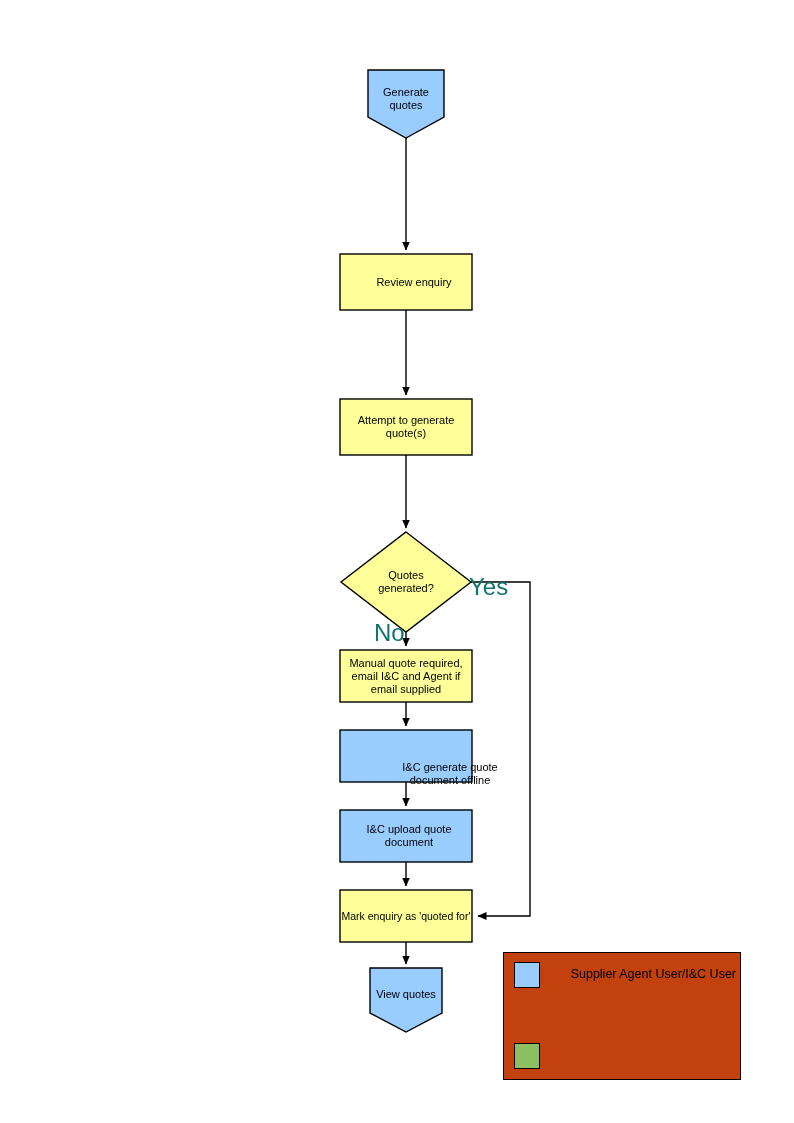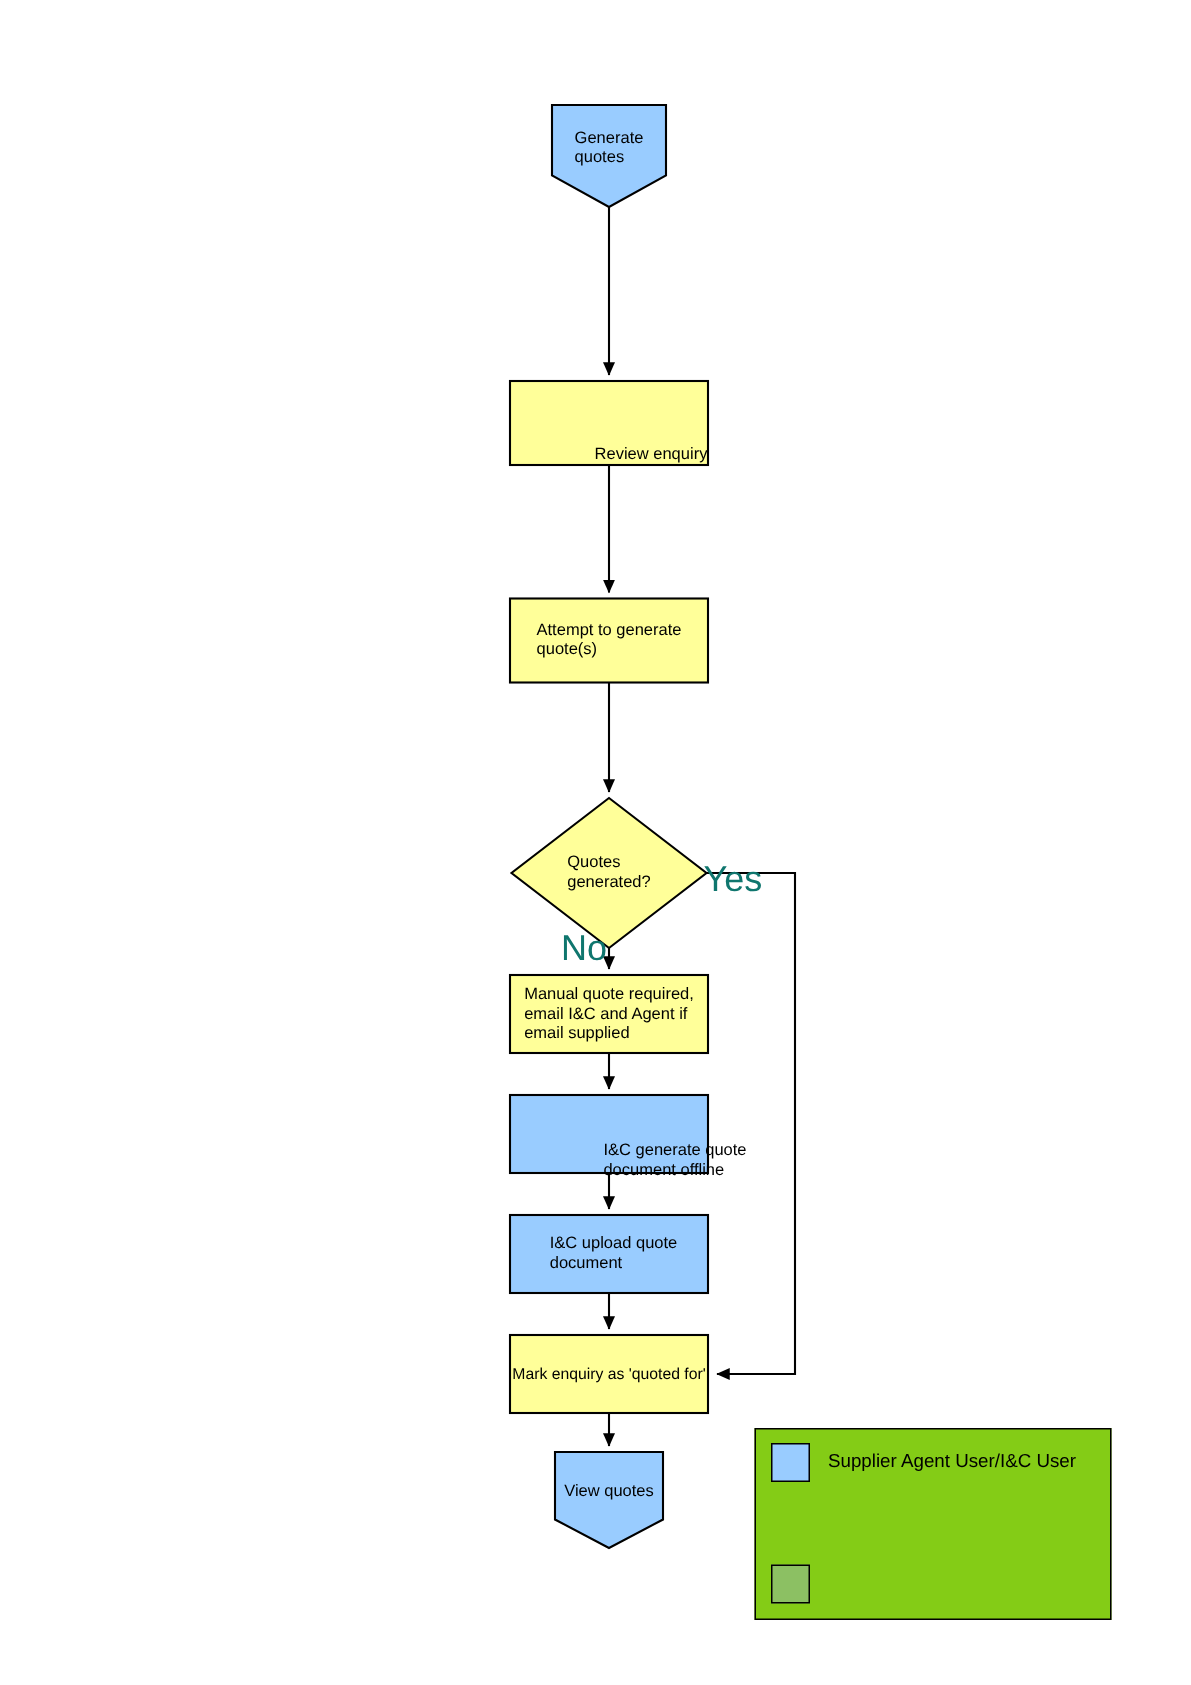--- a/index.html
+++ b/index.html
@@ -16,20 +16,21 @@
     overflow: hidden;
   }
   #canvas {
     position: absolute;
     left: 0; top: 0;
     width: 794px;
     height: 1123px;
   }
   .node-text {
     position: absolute;
+    text-align: center;
     font-size: 11px;
     line-height: 13px;
     color: #000000;
     pointer-events: none;
     white-space: pre-line;
     display: flex;
     align-items: center;
     justify-content: center;
   }
   .edge-label {
@@ -39,22 +40,23 @@
     color: #0f766e;
   }
   
   #legend {
     position: absolute;
     left: 503px;
     top: 952px;
     width: 238px;
     height: 128px;
     border: 1px solid #000000;
-    background: #84cc16;
+    background: #c2410c;
     box-sizing: border-box;
+    text-align: right;
   }
   .legend-row {
     position: absolute;
     left: 0;
     width: 100%;
     height: 34px;
   }
   .legend-swatch {
     position: absolute;
     left: 10px;
@@ -144,21 +146,21 @@
   </g>
 
   <g>
     <path d="M370,968 L442,968 L442,1013 L406,1032 L370,1013 Z" fill="#99CCFF" stroke="#000000" stroke-width="1.4"></path>
   </g>
 </svg>
 
 <div class="node-text" style="left:368px; top:74px; width:76px; height:50px;">Generate
 quotes</div>
 
-<div class="node-text" style="left:360px; top:254px; width:148px; height:56px;margin-top:21px;">Review enquiry</div>
+<div class="node-text" style="left:340px; top:254px; width:148px; height:56px;">Review enquiry</div>
 
 <div class="node-text" style="left:340px; top:399px; width:132px; height:56px;">Attempt to generate
 quote(s)</div>
 
 <div class="node-text" style="left:341px; top:556px; width:130px; height:52px;">Quotes
 generated?</div>
 
 <div class="node-text" style="left:337px; top:650px; width:138px; height:52px;">Manual quote required,
 email I&amp;C and Agent if
 email supplied</div>

